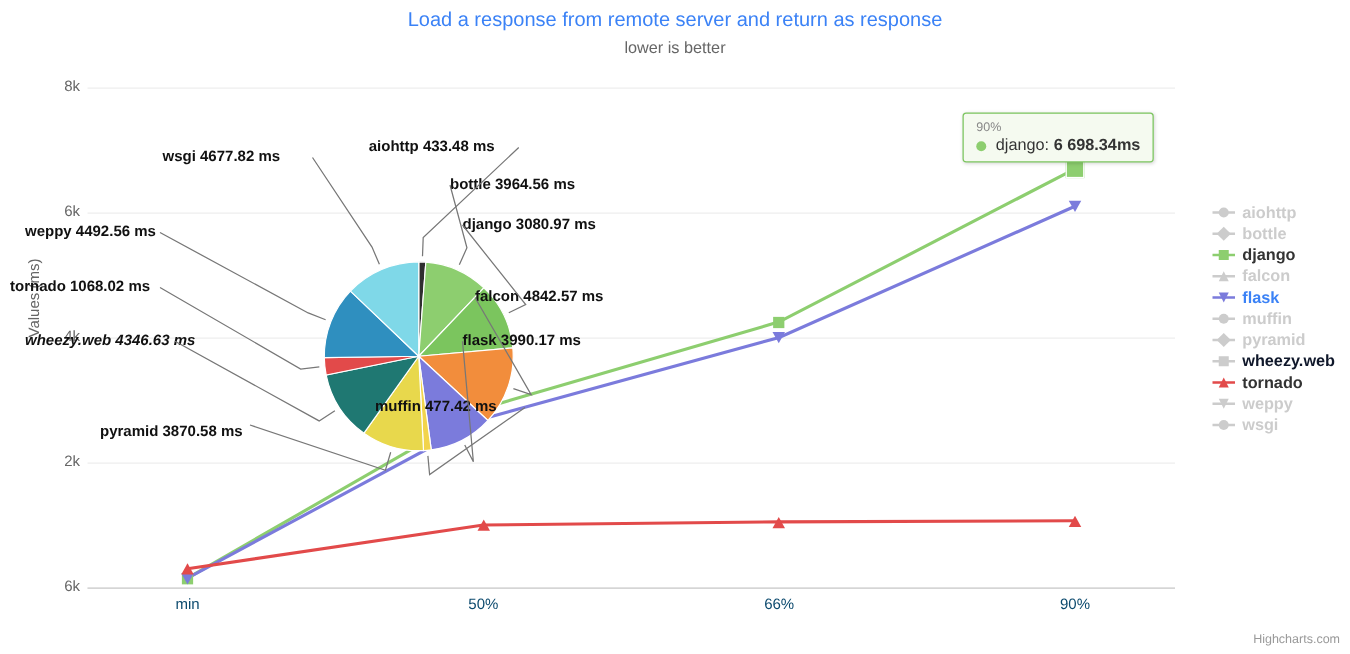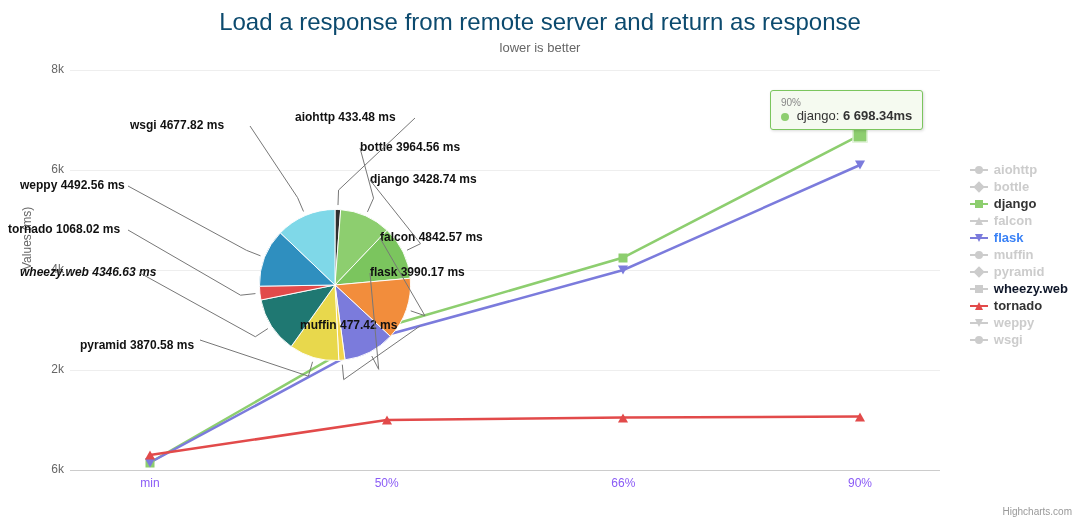--- a/index.html
+++ b/index.html
@@ -8,22 +8,22 @@
     background: #ffffff;
     font-family: "Lucida Grande", "Lucida Sans Unicode", Arial, sans-serif;
     color: #333;
     width: 1080px;
     height: 523px;
     overflow: hidden;
     position: relative;
   }
   .chart-title {
     text-align: center;
-    font-size: 24px;
-    color: #0c4a6e;
+    font-size: 16px;
+    color: #3b82f6;
     margin-top: 8px;
   }
   .chart-subtitle {
     text-align: center;
     font-size: 13px;
     color: #666666;
     margin-top: 4px;
   }
   .plot-area {
     position: absolute;
@@ -45,21 +45,21 @@
     position: absolute;
     font-size: 12px;
     color: #666;
     text-align: right;
     width: 24px;
     left: -30px;
   }
   .x-tick-label {
     position: absolute;
     font-size: 12px;
-    color: #8b5cf6;
+    color: #0c4a6e;
     text-align: center;
     width: 60px;
     top: 406px;
   }
   .gridline {
     position: absolute;
     left: 0;
     width: 100%;
     border-top: 1px solid #eee;
   }
@@ -237,21 +237,21 @@
         <path d="M0 0 L4.023834184758713 79.89874065624294 A80 80 0 0 1 -46.42423393312049 65.15205678812377 Z" fill="#e8d84c" stroke="#fff" stroke-width="1"></path>
         <path d="M0 0 L-46.42423393312049 65.15205678812377 A80 80 0 0 1 -78.40623592376065 15.889058130285296 Z" fill="#1f7872" stroke="#fff" stroke-width="1"></path>
         <path d="M0 0 L-78.40623592376065 15.889058130285296 A80 80 0 0 1 -79.99072464336439 1.2181834958071474 Z" fill="#e24a4a" stroke="#fff" stroke-width="1"></path>
         <path d="M0 0 L-79.99072464336439 1.2181834958071474 A80 80 0 0 1 -57.88958151514721 -55.215906693643326 Z" fill="#2f8fbf" stroke="#fff" stroke-width="1"></path>
         <path d="M0 0 L-57.88958151514721 -55.215906693643326 A80 80 0 0 1 -1.4695761589768237e-14 -80 Z" fill="#7fd8e8" stroke="#fff" stroke-width="1"></path>
       </svg>
   </div>
   <div id="pie-labels">
       <div class="pie-label" style="left: 225px; top: 40px;">aiohttp 433.48 ms</div>
       <div class="pie-label" style="left: 290px; top: 70px;">bottle 3964.56 ms</div>
-      <div class="pie-label" style="left: 300px; top: 102px;">django 3428.74 ms</div>
+      <div class="pie-label" style="left: 300px; top: 102px;">django 3080.97 ms</div>
       <div class="pie-label" style="left: 310px; top: 160px;">falcon 4842.57 ms</div>
       <div class="pie-label" style="left: 300px; top: 195px;">flask 3990.17 ms</div>
       <div class="pie-label" style="left: 230px; top: 248px;">muffin 477.42 ms</div>
       <div class="pie-label" style="left: 10px; top: 268px;">pyramid 3870.58 ms</div>
       <div class="pie-label" style="left: -50px; top: 195px; font-style: italic;">wheezy.web 4346.63 ms</div>
       <div class="pie-label" style="left: -62px; top: 152px;">tornado 1068.02 ms</div>
       <div class="pie-label" style="left: -62px; top: 108px; margin-left: 12px;">weppy 4492.56 ms</div>
       <div class="pie-label" style="left: 60px; top: 48px;">wsgi 4677.82 ms</div>
     </div>
   <svg id="pie-connectors" class="pie-connector" width="870" height="400" style="left:0;top:0;">

